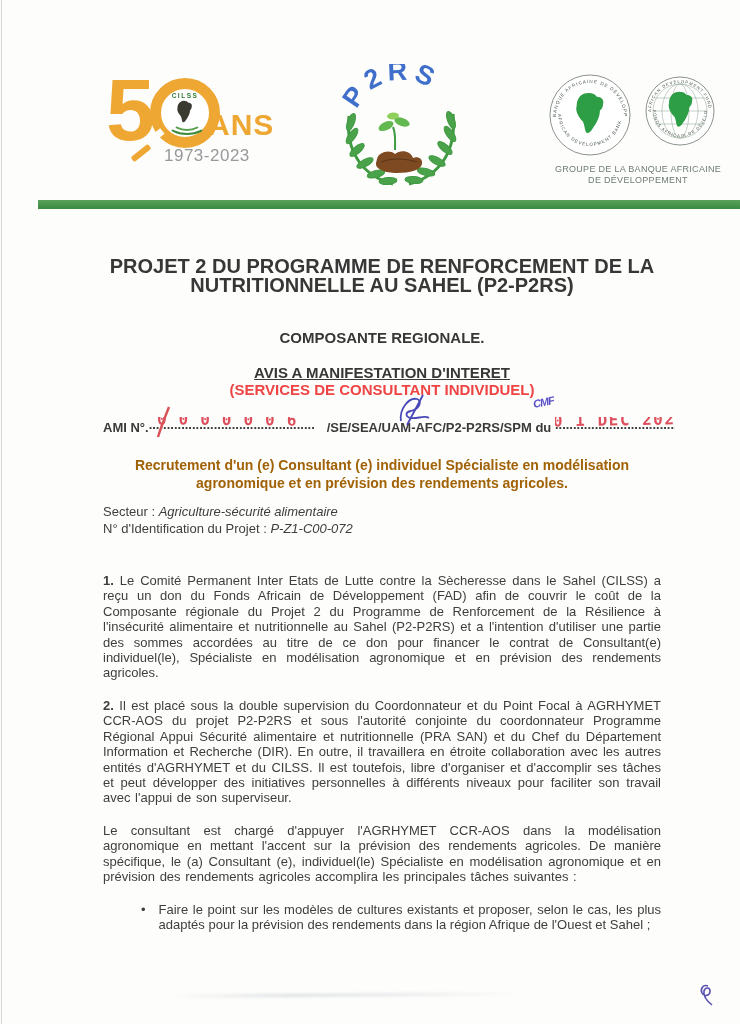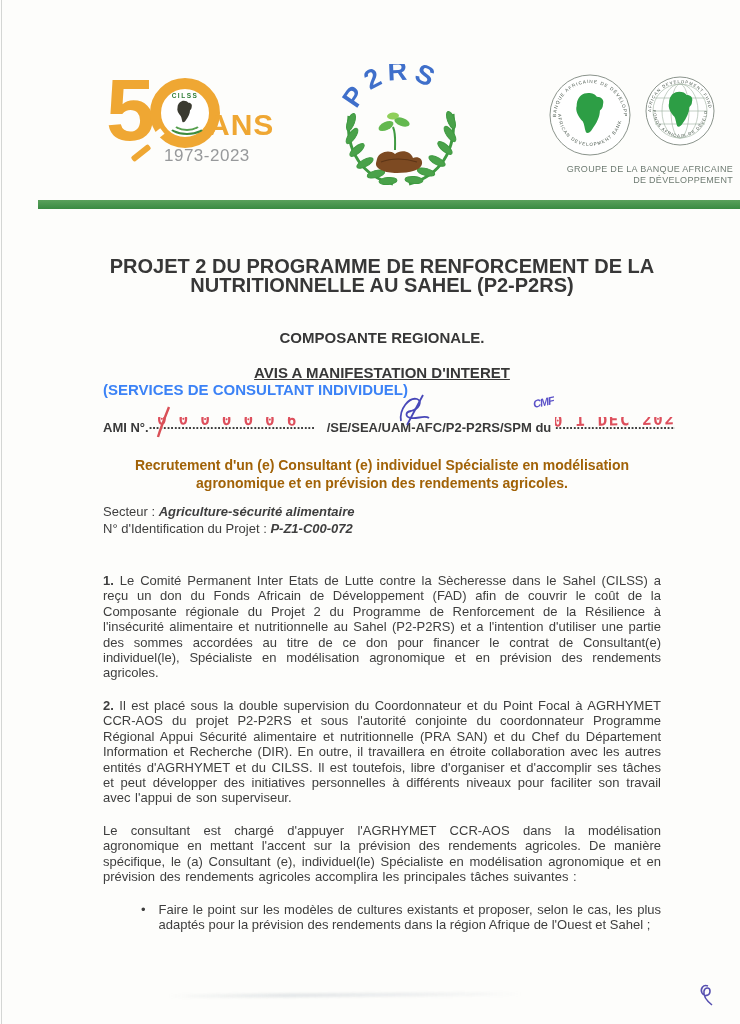--- a/index.html
+++ b/index.html
@@ -18,51 +18,51 @@
   .cilss .ring svg{position:absolute;left:14px;top:11px;}
   .cilss .arc1{position:absolute;left:6px;top:24px;width:36px;height:18px;border:2px solid transparent;border-bottom:2px solid #3d8b3d;border-radius:50%;}
   .cilss .arc2{position:absolute;left:11px;top:24px;width:26px;height:14px;border:2px solid transparent;border-bottom:2px solid #57a04f;border-radius:50%;}
   .cilss .cut{position:absolute;left:26px;top:66px;width:34px;height:7px;background:#fdfdfb;transform:rotate(-38deg);}
   .cilss .tick{position:absolute;left:24px;top:78px;width:22px;height:6px;background:#efa733;transform:rotate(-38deg);border-radius:2px;}
   .cilss .ans{position:absolute;left:102px;top:36px;font-size:30px;font-weight:bold;letter-spacing:1px;color:#efa733;}
   .cilss .years{position:absolute;left:58px;top:74px;font-size:17px;color:#97999b;letter-spacing:.5px;}
 
   .p2rs{position:absolute;left:333px;top:64px;}
   .afdb{position:absolute;left:543px;top:70px;width:190px;}
-  .afdb-caption{position:absolute;left:543px;top:164px;width:190px;text-align:right;
+  .afdb-caption{position:absolute;left:543px;top:164px;width:190px;text-align:center;
     font-size:9px;line-height:11px;color:#6e7b72;letter-spacing:.3px;}
 
   .divider{position:absolute;left:38px;top:200px;width:702px;height:9px;
     background:linear-gradient(#5aa15c,#3a8a42);}
 
   
   .col{position:absolute;left:103px;width:558px;}
   .doc-title{top:257px;text-align:center;font-size:20px;font-weight:bold;line-height:18.5px;color:#373737;}
   .composante{top:329px;text-align:center;font-size:15px;font-weight:bold;color:#373737;}
   .avis{top:364px;text-align:center;font-size:15px;font-weight:bold;color:#373737;}
   .avis .u{text-decoration:underline;}
-  .services{top:381px;text-align:left;font-size:15px;font-weight:bold;color:#3b82f6;}
+  .services{top:381px;text-align:center;font-size:15px;font-weight:bold;color:#ef4444;}
 
   .ami{top:417px;white-space:nowrap;font-size:13px;font-weight:bold;color:#3a3a3a;}
   .dotfill{display:inline-block;overflow:hidden;white-space:nowrap;vertical-align:baseline;position:relative;}
   .dots1{width:178px;}
   .dots2{width:120px;}
   .stamp{position:absolute;font-family:"DejaVu Sans Mono",monospace;font-weight:bold;color:#dd4f5c;}
   .stamp-num{left:8px;top:-7px;font-size:16px;letter-spacing:12px;transform:rotate(.4deg);}
   .stamp-date{left:-2px;top:-7px;font-size:16px;letter-spacing:1.5px;transform:rotate(-1deg);width:170px;overflow:visible;}
   .hw-blue{position:absolute;color:#5b52c8;}
   .hw-cmf{left:430px;top:-21px;font-size:11px;font-style:italic;font-weight:bold;transform:rotate(-12deg);letter-spacing:-1px;}
   .hw-paraph1{left:292px;top:-26px;}
   .hw-slash{left:52px;top:-12px;}
 
   .subject{top:457px;text-align:center;font-size:14px;font-weight:bold;line-height:17.5px;color:#a16207;}
   .subject .inner{max-width:505px;margin:0 auto;}
 
   .meta{top:504px;font-size:13px;line-height:16.8px;}
-  .meta .val{font-weight:bold;font-style:italic;text-align:center;}
+  .meta .val{font-weight:normal;font-style:italic;text-align:center;}
 
   .para{text-align:justify;font-size:13px;line-height:15.4px;word-spacing:1px;}
   .p1{top:573px;} .p2{top:698px;} .p3{top:823px;}
   .pnum{font-weight:bold;}
   .bullet-row{top:902px;display:flex;width:520px;margin-left:38px;gap:13px;
     text-align:justify;font-size:13px;line-height:15.4px;}
   .bullet-row .dot{flex:0 0 auto;font-size:13px;line-height:15.4px;}
 
   .smudge{position:absolute;left:168px;top:993px;width:355px;height:4px;
     background:linear-gradient(to right,transparent,rgba(140,155,165,.22),rgba(150,160,175,.15),transparent);

